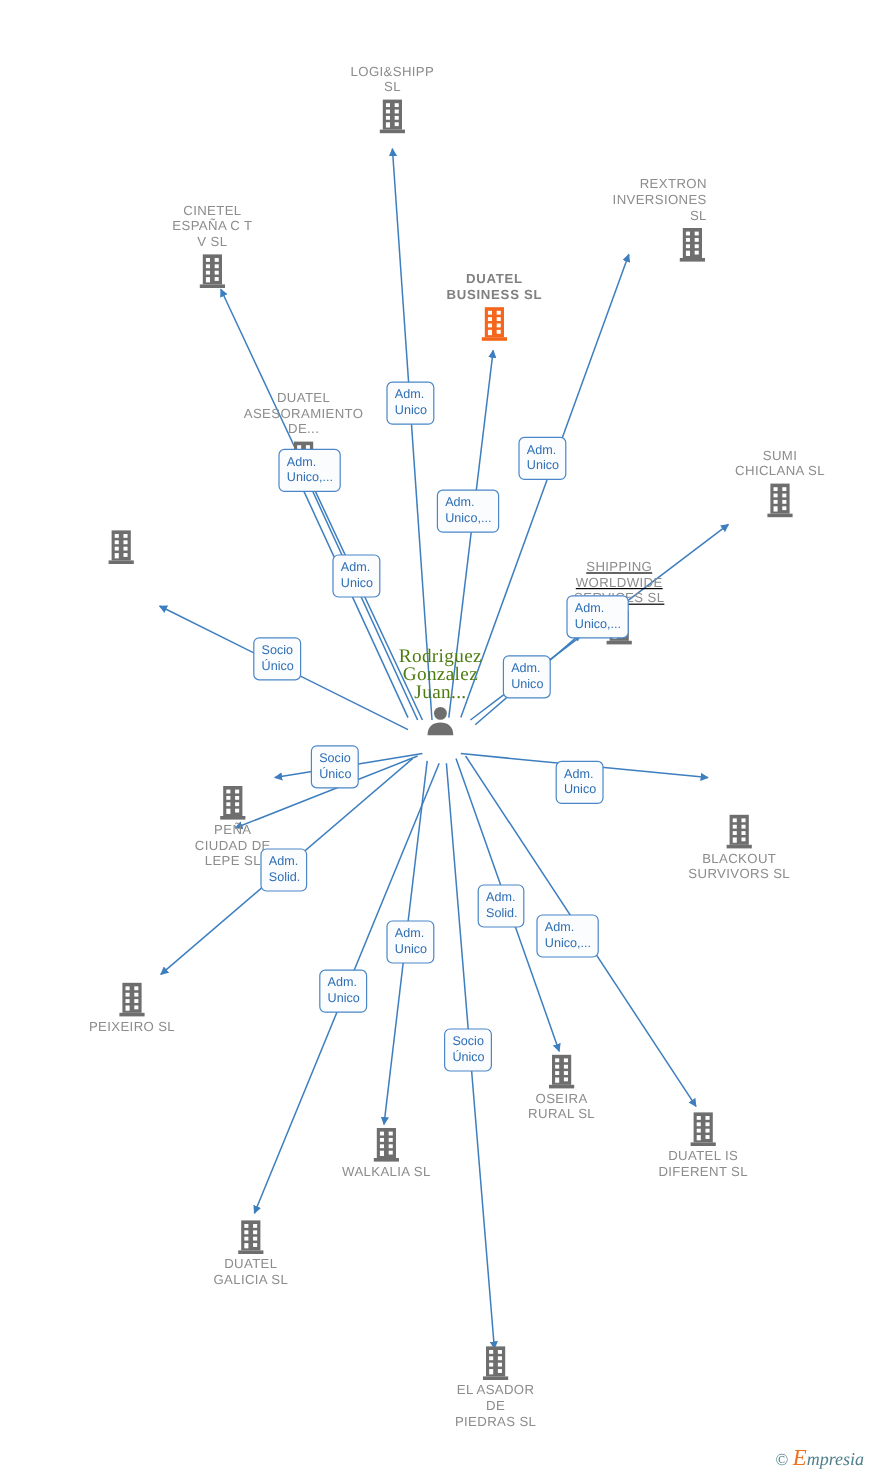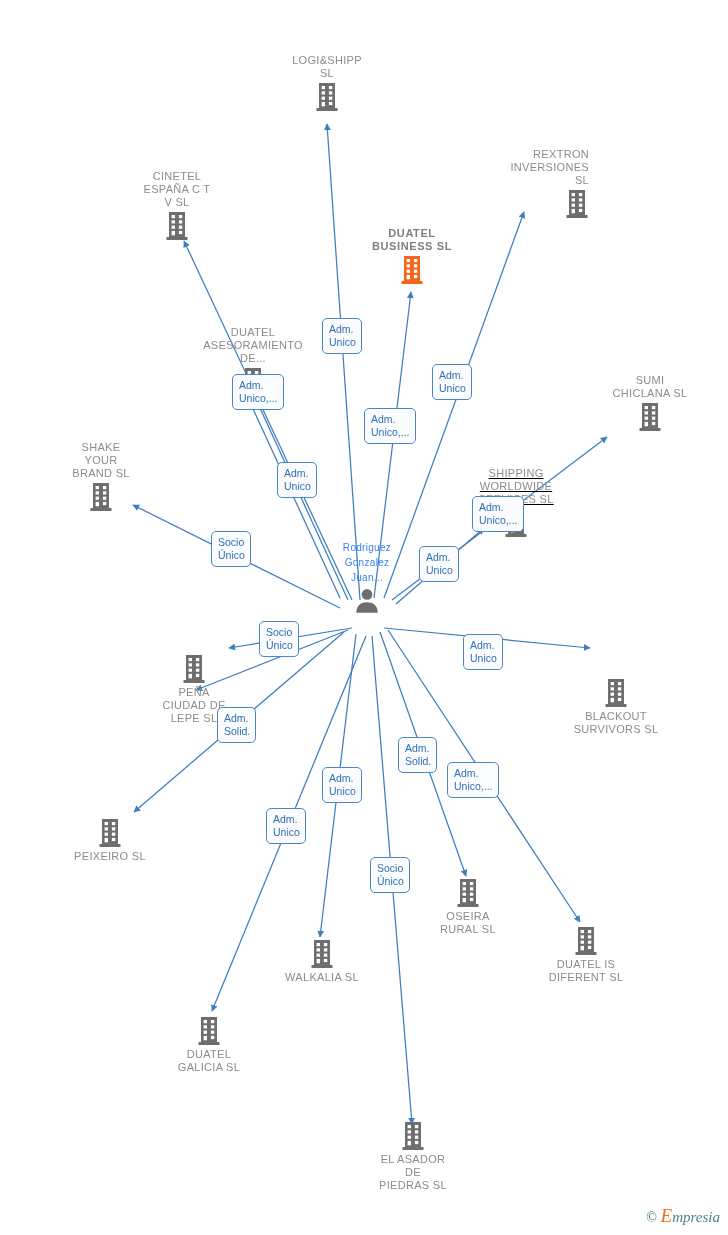--- a/index.html
+++ b/index.html
@@ -31,23 +31,24 @@
     z-index: 3;
   }
   .node .caption {
     font-size: 11px;
     line-height: 13px;
     color: #8c8c8c;
     letter-spacing: 0.3px;
     white-space: pre-line;
   }
   .node .caption.center-name {
-    font-size: 10px;
+    font-size: 16px;
     line-height: 15px;
-    color: #3b82f6;
+    color: #4d7c0f;
+    font-family: Liberation Serif, serif;
   }
   .node .caption.highlight {
     color: #808080;
     font-weight: bold;
     letter-spacing: 0.6px;
   }
   .glyph {
     display: block;
     margin: 0 auto;
     line-height: 0;
@@ -230,23 +231,20 @@
             <rect x="13.9" y="4" width="3.4" height="3.2" fill="#ffffff"></rect>
             <rect x="6.6" y="9.3" width="3.4" height="3.2" fill="#ffffff"></rect>
             <rect x="13.9" y="9.3" width="3.4" height="3.2" fill="#ffffff"></rect>
             <rect x="6.6" y="14.6" width="3.4" height="3.2" fill="#ffffff"></rect>
             <rect x="13.9" y="14.6" width="3.4" height="3.2" fill="#ffffff"></rect>
             <rect x="6.6" y="19.9" width="3.4" height="4.4" fill="#ffffff"></rect>
             <rect x="13.9" y="19.9" width="3.4" height="3.2" fill="#ffffff"></rect>
           </svg></span>
       </div>
       <div class="node above" style="left: 101px; top: 441px;">
-        <div class="caption">SHAKE
-YOUR
-BRAND  SL</div>
         <span class="glyph"><svg width="24" height="30" viewBox="0 0 24 30" xmlns="http://www.w3.org/2000/svg">
             <rect x="4" y="1" width="16" height="25" fill="#6e6e6e"></rect>
             <rect x="1.5" y="26" width="21" height="3" fill="#6e6e6e"></rect>
             <rect x="6.6" y="4" width="3.4" height="3.2" fill="#ffffff"></rect>
             <rect x="13.9" y="4" width="3.4" height="3.2" fill="#ffffff"></rect>
             <rect x="6.6" y="9.3" width="3.4" height="3.2" fill="#ffffff"></rect>
             <rect x="13.9" y="9.3" width="3.4" height="3.2" fill="#ffffff"></rect>
             <rect x="6.6" y="14.6" width="3.4" height="3.2" fill="#ffffff"></rect>
             <rect x="13.9" y="14.6" width="3.4" height="3.2" fill="#ffffff"></rect>
             <rect x="6.6" y="19.9" width="3.4" height="4.4" fill="#ffffff"></rect>

